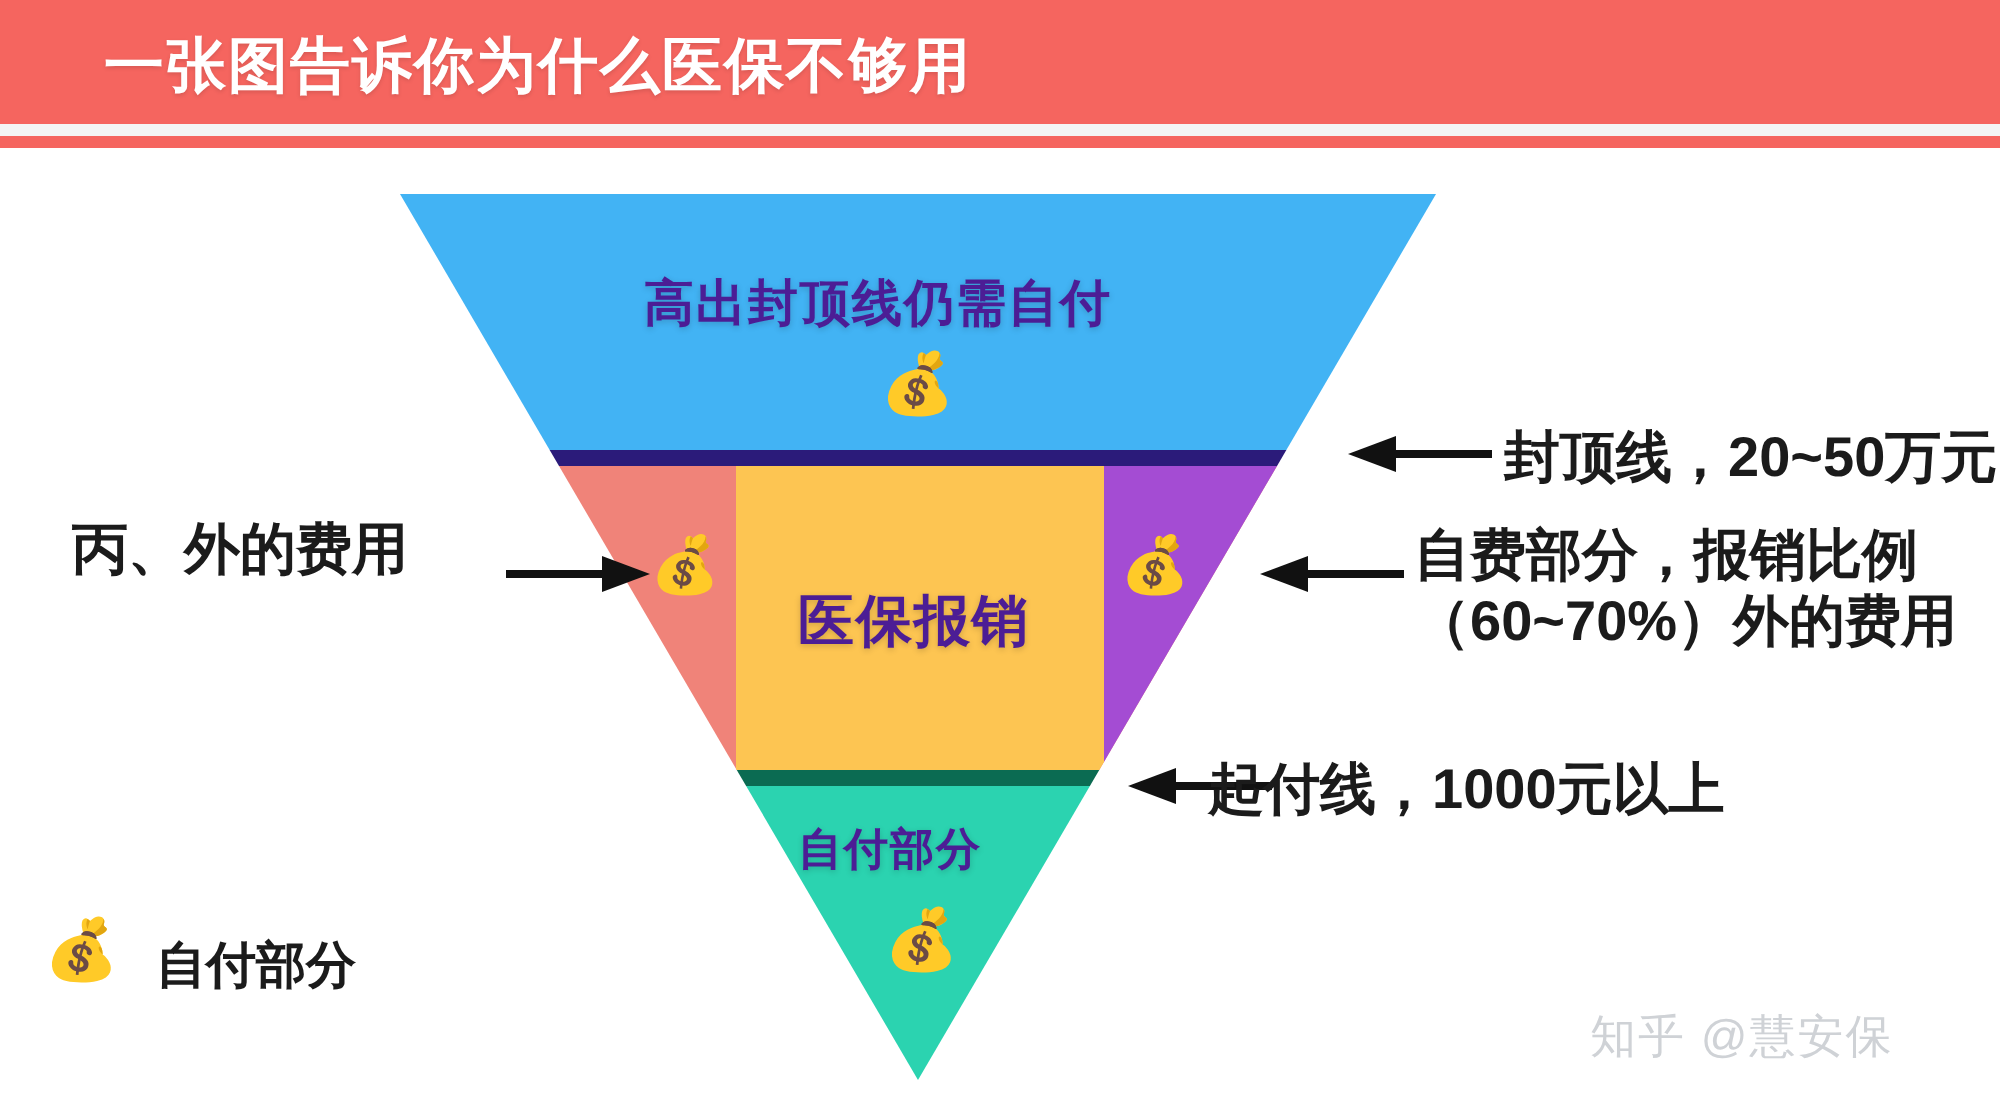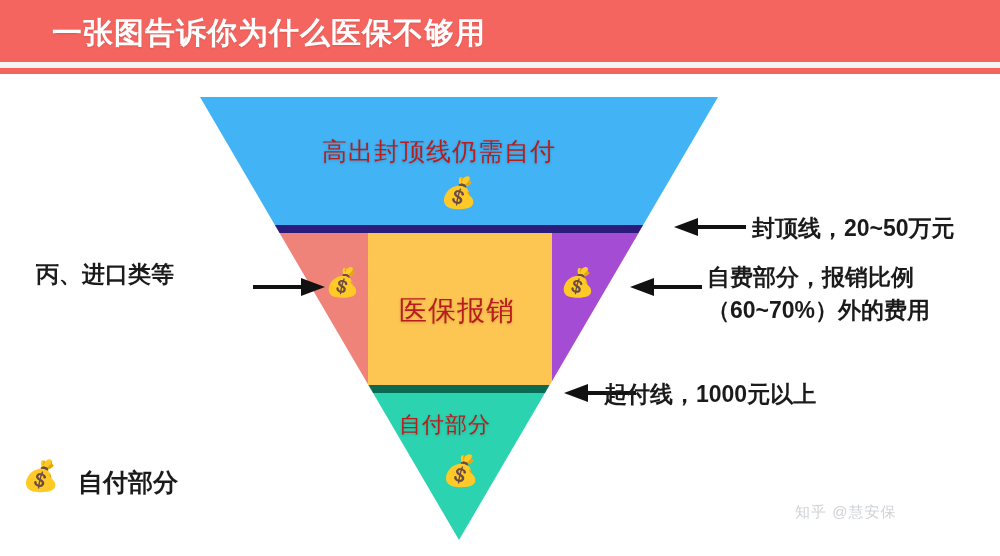--- a/index.html
+++ b/index.html
@@ -50,22 +50,22 @@
     position: absolute;
     left: 0;
     top: 0;
     width: 1000px;
     height: 556px;
   }
 
   
   .funnel-label {
     position: absolute;
-    color: #b91c1c;
-    font-weight: normal;
+    color: #4c1d95;
+    font-weight: bold;
     white-space: nowrap;
     text-shadow: 0 1px 3px rgba(0,0,0,0.18);
   }
   #label-top {
     left: 322px;
     top: 135px;
     font-size: 25px;
     letter-spacing: 1px;
   }
   #label-middle {
@@ -90,21 +90,21 @@
   #bag-top   { left: 440px; top: 178px; font-size: 30px; }
   #bag-left  { left: 325px; top: 269px; font-size: 28px; }
   #bag-right { left: 560px; top: 269px; font-size: 28px; }
   #bag-bottom{ left: 442px; top: 456px; font-size: 30px; }
   #bag-legend{ left: 22px;  top: 461px; font-size: 30px; }
 
   
   .callout-text {
     position: absolute;
     color: #1b1b1b;
-    font-size: 23px;
+    font-size: 28px;
     font-weight: bold;
     line-height: 33px;
     white-space: nowrap;
   }
   #callout-cap-text      { left: 752px; top: 212px; }
   #callout-selfpay-text  { left: 707px; top: 261px; }
   #callout-deduct-text   { left: 604px; top: 378px; }
   #callout-drug-text     { left: 36px;  top: 258px; }
 
   .arrow-svg { position: absolute; }
@@ -122,21 +122,21 @@
     font-weight: bold;
     color: #1b1b1b;
     white-space: nowrap;
   }
 
   
   #watermark {
     position: absolute;
     left: 795px;
     top: 503px;
-    font-size: 15px;
+    font-size: 23px;
     color: #cfd2d6;
     white-space: nowrap;
     letter-spacing: 1px;
   }
 </style>
 </head>
 <body>
 
 <div id="page">
 
@@ -198,21 +198,21 @@
 
   <svg class="arrow-svg" id="arrow-deduct" width="72" height="18" viewBox="0 0 72 18">
     <line x1="72" y1="9" x2="22" y2="9" stroke="#111" stroke-width="4"></line>
     <polygon points="0,9 24,0 24,18" fill="#111"></polygon>
   </svg>
   <div class="callout-text" id="callout-deduct-text">
     <div>起付线，1000元以上</div>
   </div>
 
   <div class="callout-text" id="callout-drug-text">
-    <div>丙、进口类等</div>
+    <div>丙、外的费用</div>
   </div>
   <svg class="arrow-svg" id="arrow-drug" width="72" height="18" viewBox="0 0 72 18">
     <line x1="0" y1="9" x2="50" y2="9" stroke="#111" stroke-width="4"></line>
     <polygon points="72,9 48,0 48,18" fill="#111"></polygon>
   </svg>
 
   <div class="bag" id="bag-legend">💰</div>
   <div id="legend-text">自付部分</div>
 
   <div id="watermark">知乎 @慧安保</div>

